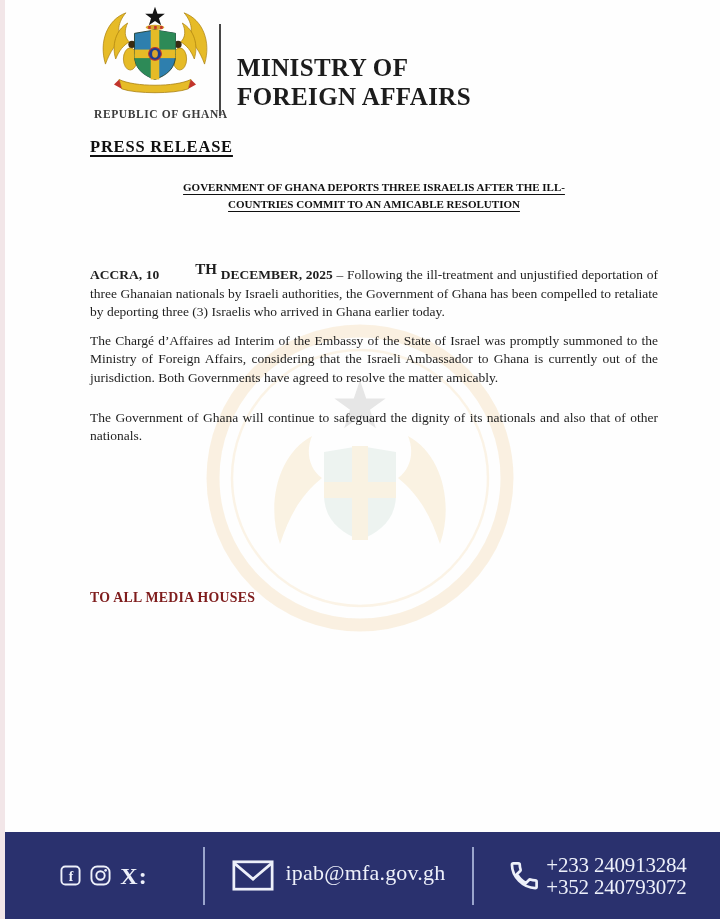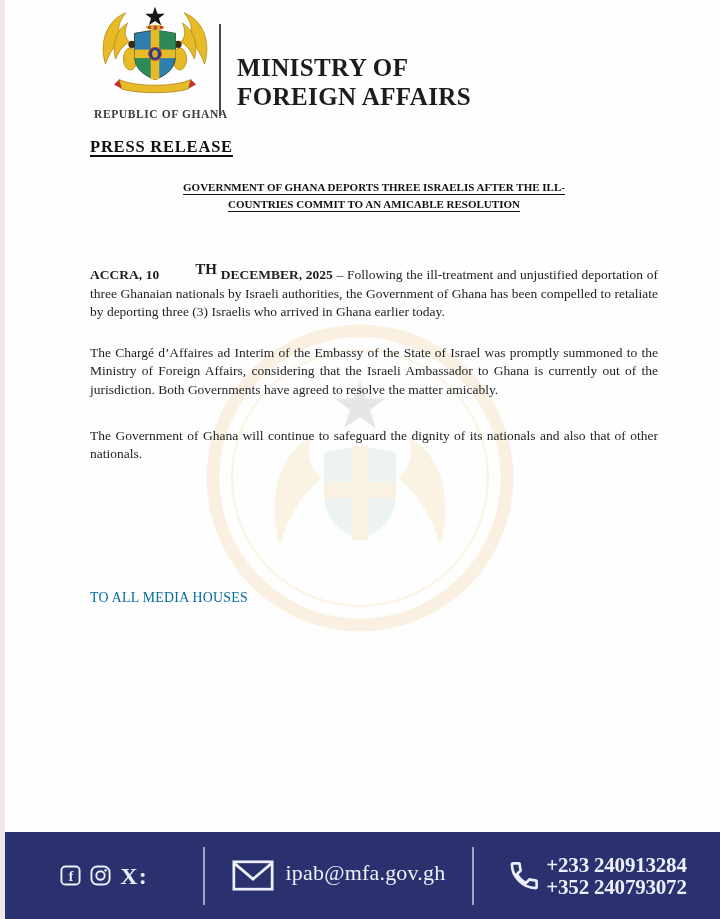--- a/index.html
+++ b/index.html
@@ -22,43 +22,43 @@
 
   
   .press-title{position:absolute;top:137px;left:90px;width:568px;text-align:left;font-size:16.5px;font-weight:bold;letter-spacing:0.8px;color:#101010;}
   .press-title span{text-decoration:underline;text-underline-offset:3px;text-decoration-thickness:1.6px;}
   .headline{position:absolute;top:179px;left:56px;width:636px;text-align:center;font-weight:bold;font-size:11px;line-height:17px;color:#101010;}
   .headline .hl-line{text-decoration:underline;text-underline-offset:2.5px;text-decoration-thickness:1.4px;}
 
   
   .body-copy{position:absolute;left:90px;top:266px;width:568px;font-size:13.5px;line-height:18.6px;text-align:justify;color:#1e1e1e;}
   .body-copy p{margin:0;}
-  .body-copy p + p{margin-top:27px;}
-  .body-copy p.gap-lg{margin-top:22px;}
+  .body-copy p + p{margin-top:21px;}
+  .body-copy p.gap-lg{margin-top:10px;}
   .dateline-bold{font-weight:bold;}
   .dateline-bold sup{font-size:15px;vertical-align:super;line-height:0;padding-left:36px;}
-  .recipient{position:absolute;left:90px;top:590px;font-size:13.8px;font-weight:normal;letter-spacing:0.3px;color:#0369a1;}
+  .recipient{position:absolute;left:90px;top:590px;font-size:13.8px;font-weight:bold;letter-spacing:0.3px;color:#7f1d1d;}
 
   
   .watermark{position:absolute;left:200px;top:318px;width:320px;height:320px;opacity:0.13;pointer-events:none;}
 
   
   .footer{
     position:absolute;left:5px;right:0;bottom:0;height:87px;
     display:flex;align-items:center;color:#edf0fa;
   }
   .f-sec1{width:198px;display:flex;flex-direction:column;align-items:center;justify-content:center;}
   .f-icons-row{display:flex;align-items:center;gap:9px;height:30px;}
   .f-x-label{font-size:24px;font-weight:bold;letter-spacing:1px;line-height:1;}
   .f-handle{font-size:21px;line-height:24px;margin-top:0;}
   .f-div{width:2px;height:58px;background:#9aa5cc;flex:0 0 auto;}
   .f-sec2{flex:1;display:flex;align-items:flex-start;justify-content:center;gap:12px;}
   .f-email{font-size:22px;letter-spacing:0.2px;}
   .f-sec3{width:246px;display:flex;align-items:center;justify-content:center;gap:5px;}
-  .f-phones{font-size:21px;line-height:22px;letter-spacing:-0.2px;white-space:nowrap;font-weight:bold;}
+  .f-phones{font-size:21px;line-height:22px;letter-spacing:-0.2px;white-space:nowrap;}
   .ico{display:block;}
 </style>
 </head>
 <body>
 
 <div class="page" style="background: rgb(254, 254, 254);">
   <div class="edge-strip" style="background: rgb(242, 230, 232);"></div>
 
   <svg class="watermark" viewBox="0 0 320 320">
     <circle cx="160" cy="160" r="147" fill="none" stroke="#e09a28" stroke-width="13"></circle>

